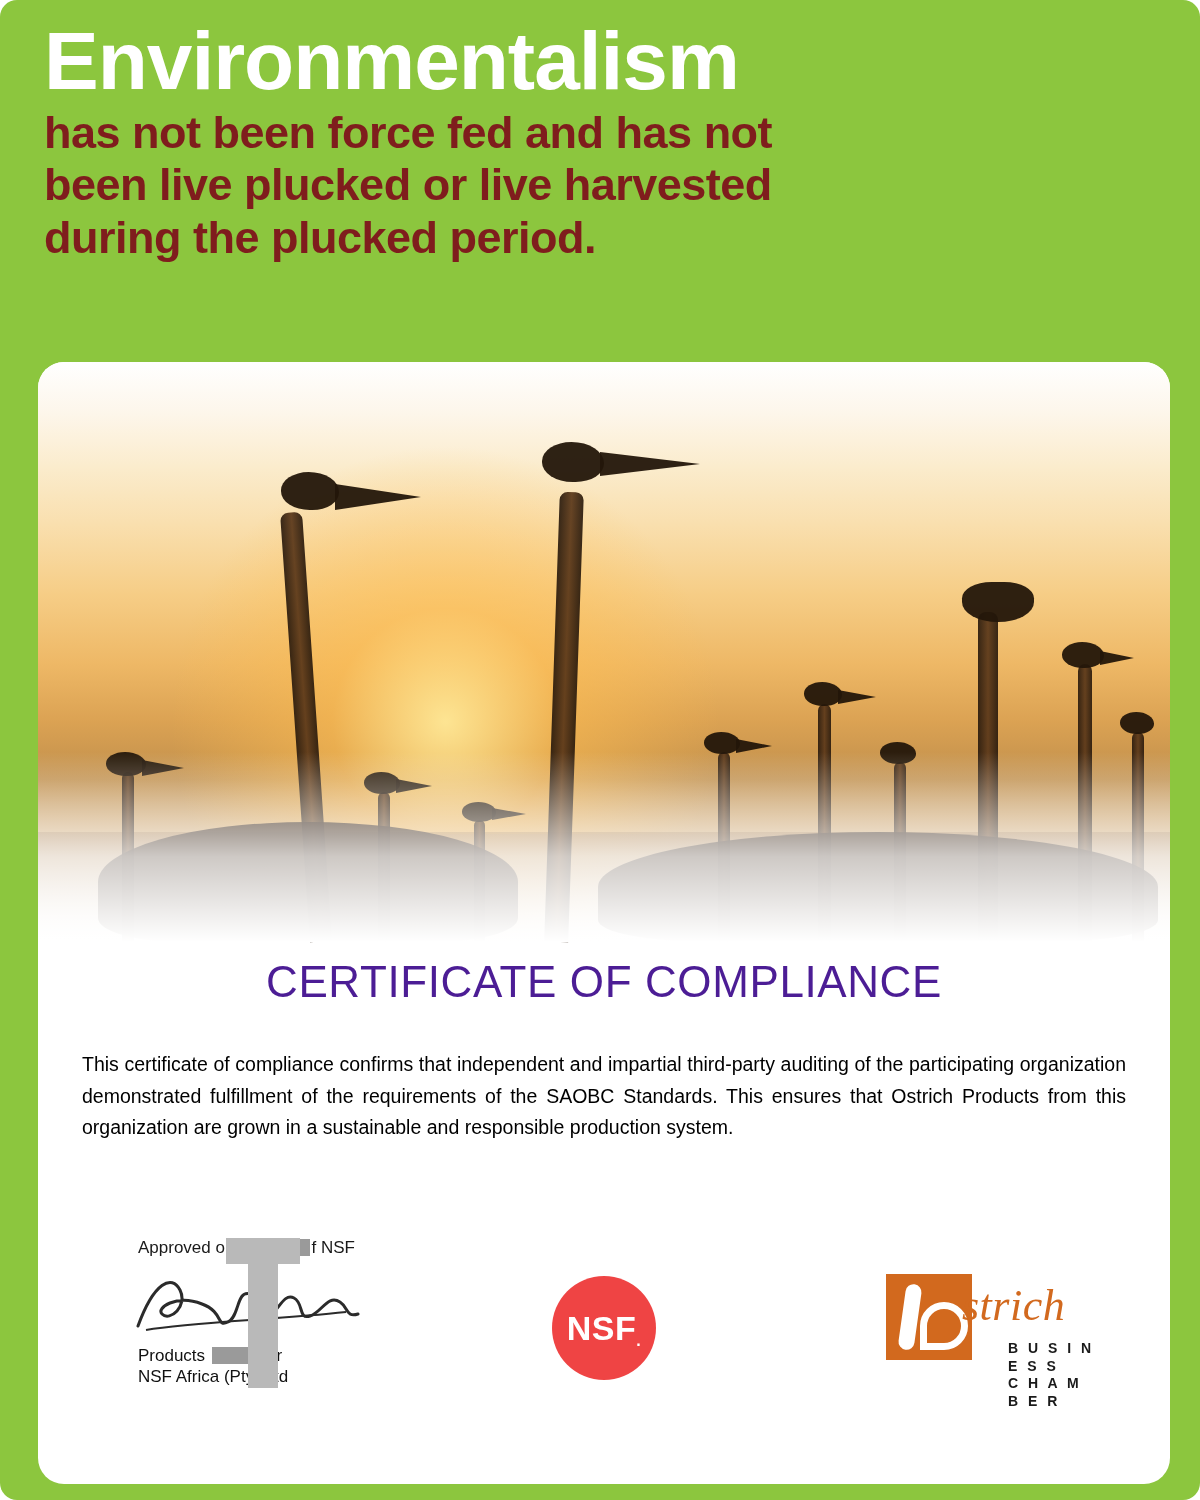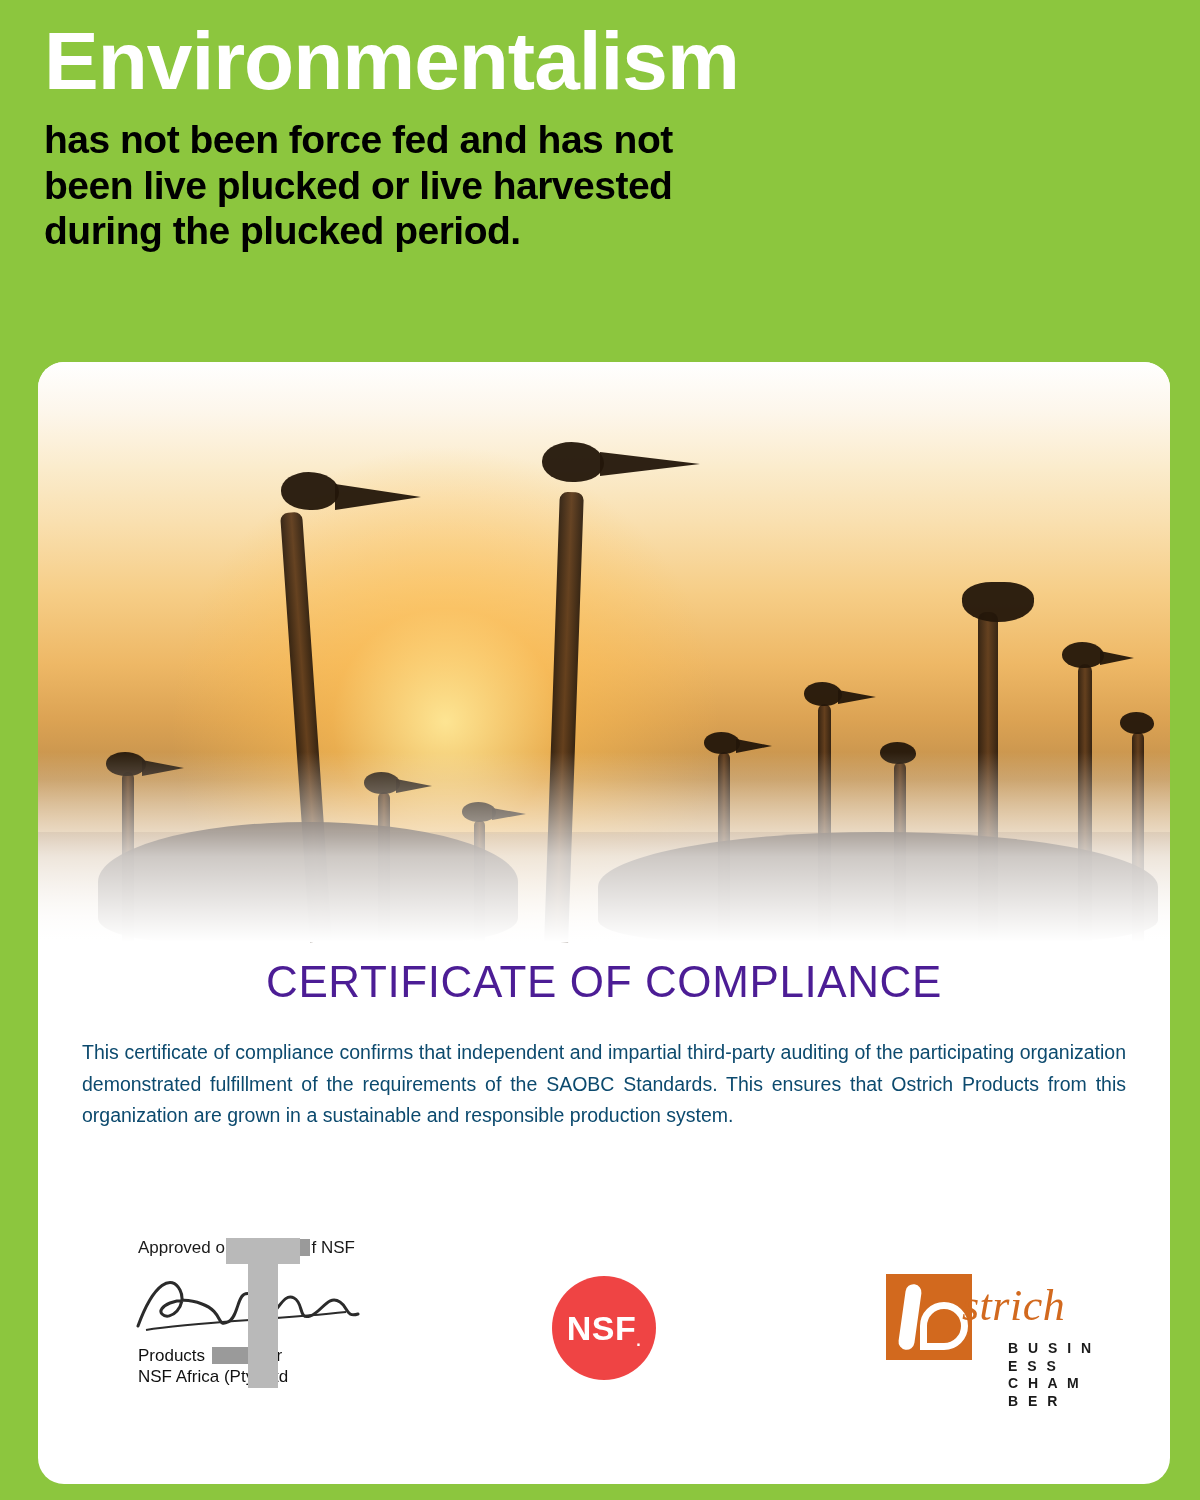--- a/index.html
+++ b/index.html
@@ -5,44 +5,45 @@
   * { box-sizing: border-box; margin: 0; padding: 0; }
   html, body {
     width: 1200px; height: 1500px;
     font-family: "Liberation Sans", sans-serif;
     overflow: hidden;
   }
   .page {
     position: relative;
     width: 1200px; height: 1500px;
     background: #8CC63E;
+    border-radius: 17px;
   }
 
   
   .headline-block {
     position: absolute;
     left: 0; top: 0;
     width: 1200px;
     padding: 18px 44px 0 44px;
   }
   .headline {
     color: #ffffff;
     font-weight: bold;
     font-size: 82px;
     line-height: 1.04;
     letter-spacing: -1px;
     white-space: nowrap;
   }
   .subhead {
-    color: #000000;
+    color: #7f1d1d;
     font-weight: bold;
-    font-size: 39px;
+    font-size: 45px;
     line-height: 1.16;
     letter-spacing: -0.5px;
-    margin-top: 14px;
+    margin-top: 4px;
   }
   .subhead-line { display: block; white-space: nowrap; }
 
   
   .cert-card {
     position: absolute;
     left: 38px; top: 362px;
     width: 1132px; height: 1122px;
     background: #ffffff;
     border-radius: 26px;
@@ -117,24 +118,24 @@
   
   .cert-title {
     text-align: center;
     font-size: 44px;
     letter-spacing: 0.6px;
     color: #4c1d95;
     margin-top: 15px;
     font-family: "Liberation Sans", sans-serif;
   }
   .cert-body {
-    margin: 30px 44px 0 44px;
+    margin: 42px 44px 0 44px;
     font-size: 19.5px;
     line-height: 1.62;
-    color: #0c4a6e;
+    color: #000000;
     text-align: justify;
   }
 
   
   .sig-row {
     position: absolute;
     left: 0; right: 0; bottom: 46px;
     height: 200px;
   }
   .sig-left {

